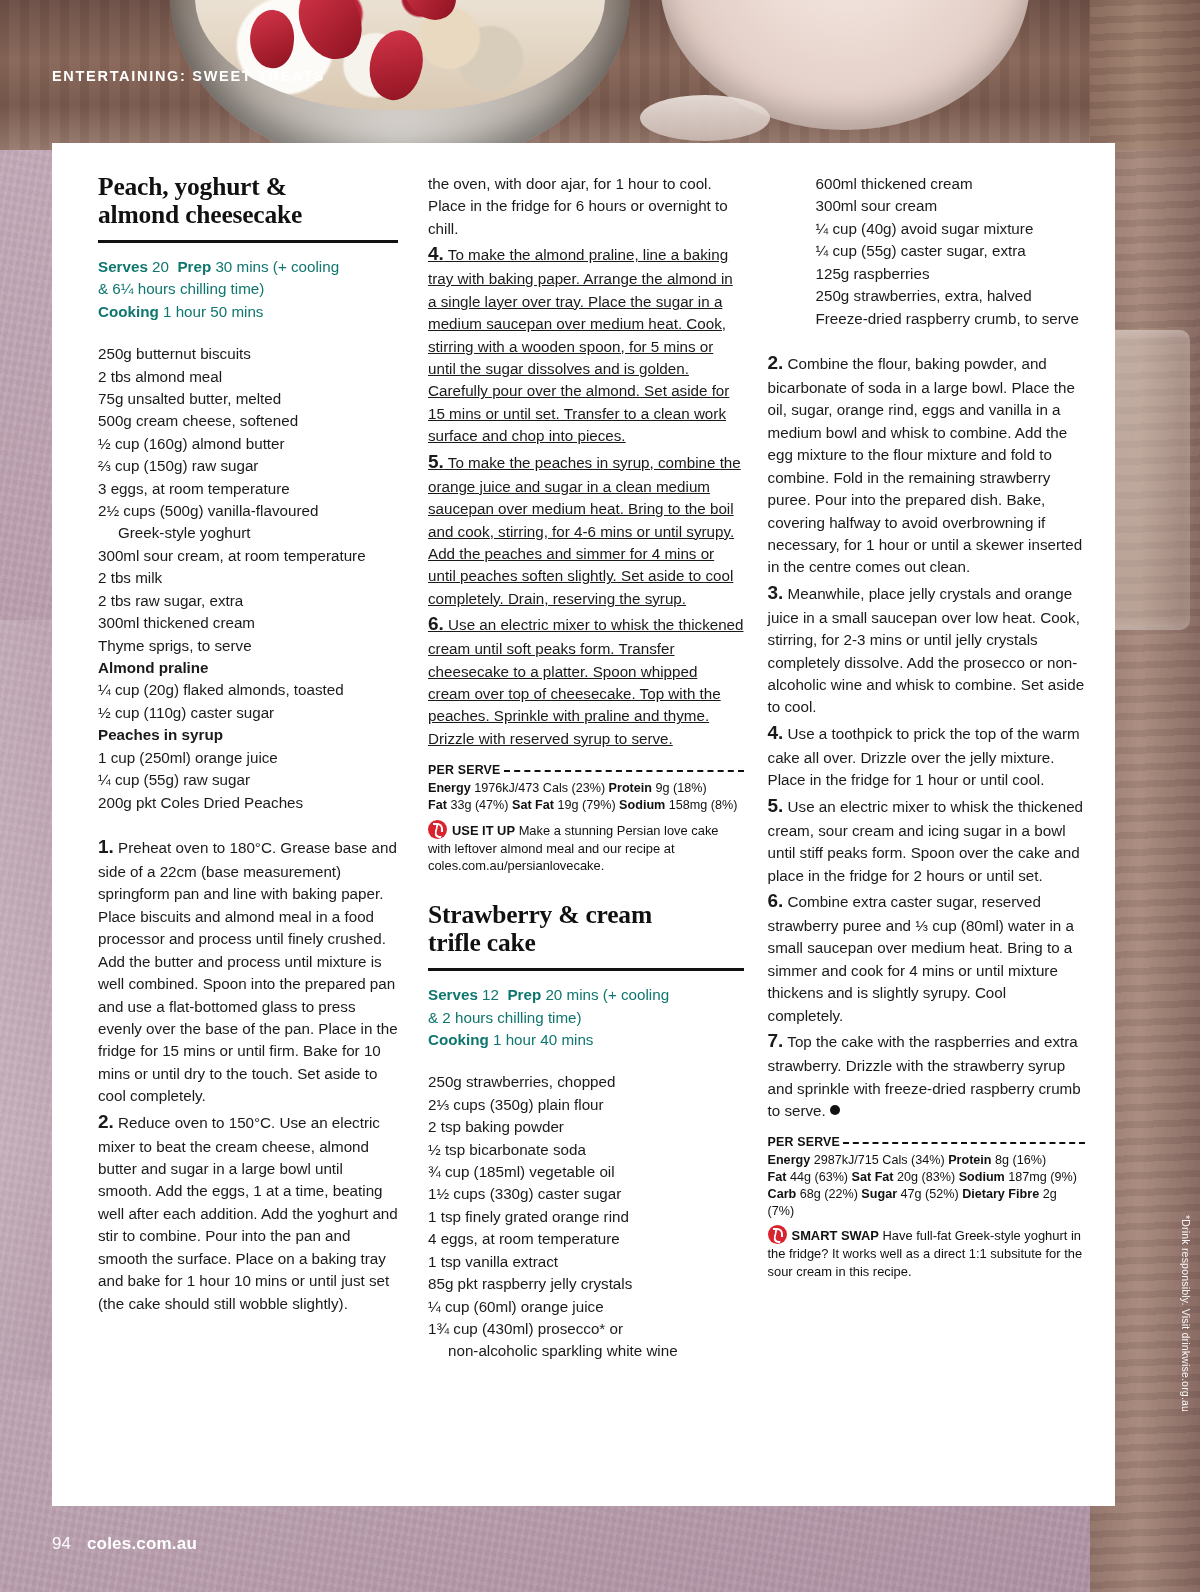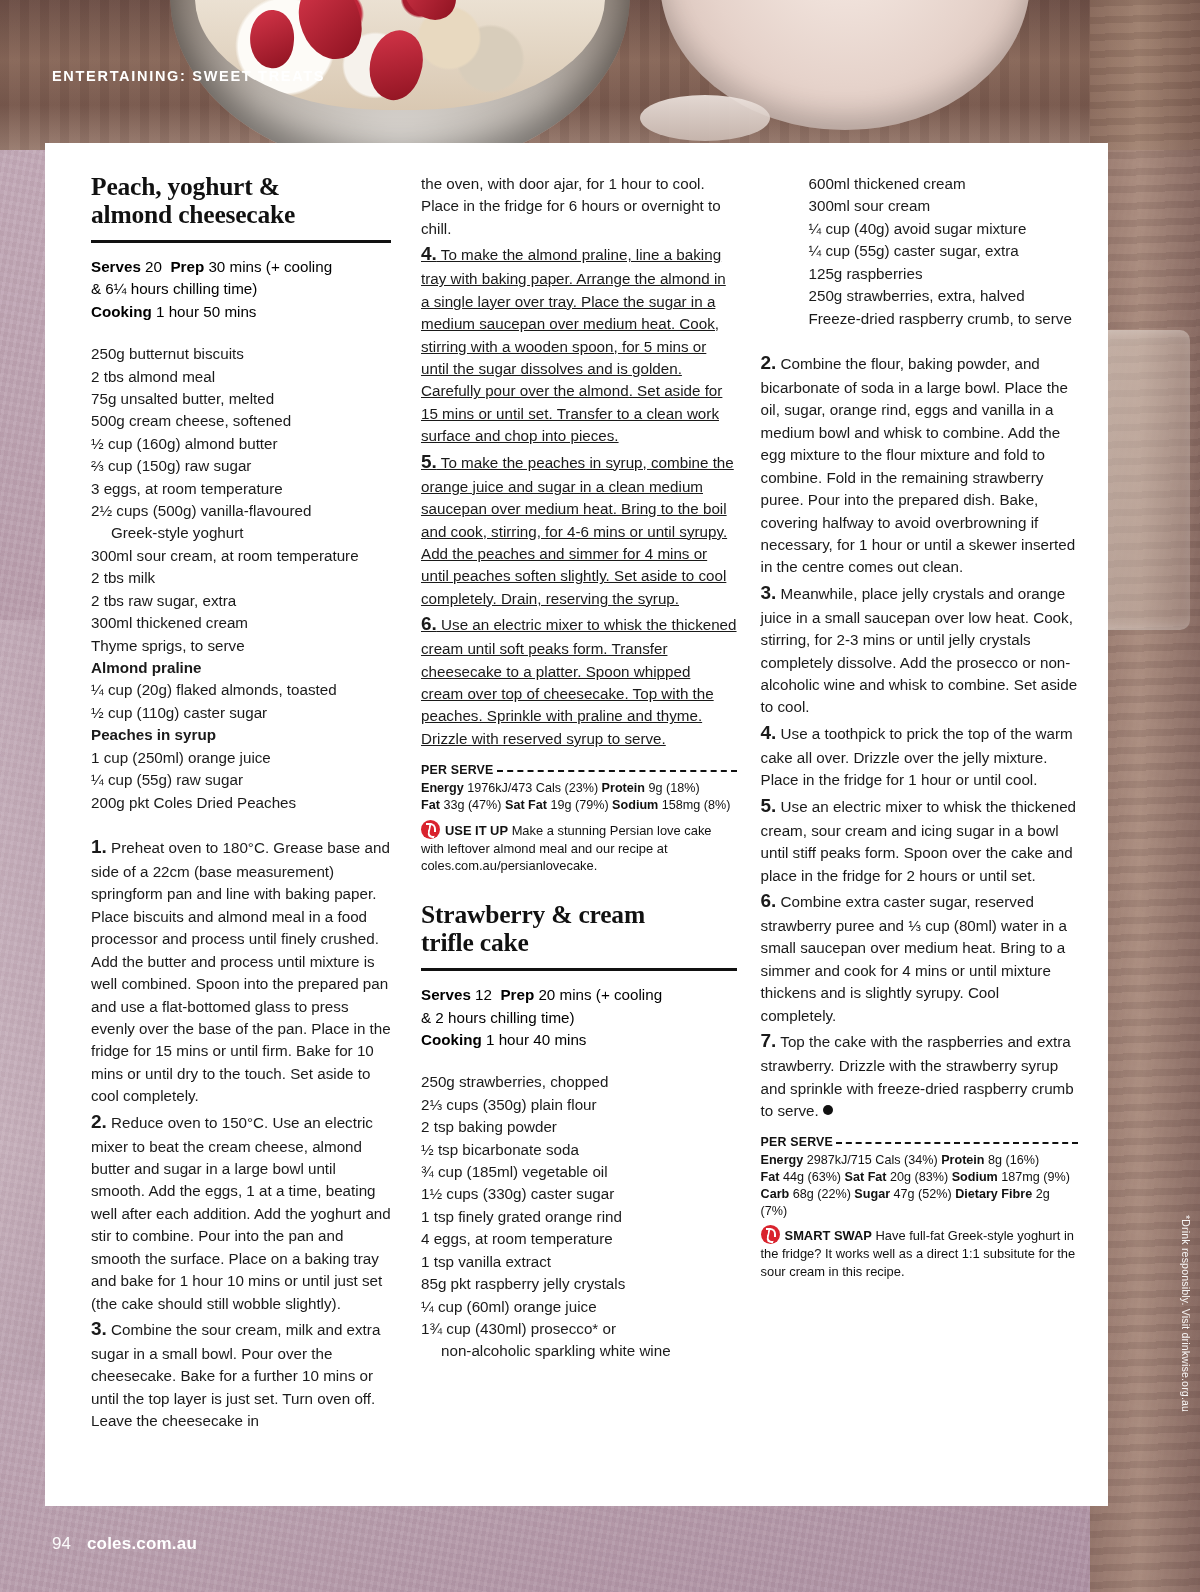--- a/index.html
+++ b/index.html
@@ -93,21 +93,21 @@
     color:#ffffff;
     font-size:14.5px;
     font-weight:bold;
     letter-spacing:1.7px;
     margin-top:16px;
   }
 
   
   .panel {
     position:absolute;
-    left:45px; top:143px;
+    left:52px; top:143px;
     width:1063px; height:1363px;
     background:#ffffff;
     z-index:4;
     display:flex;
     padding:30px 26px 24px 26px;
     gap:0;
   }
   .col {
     width:333px;
     padding:0 14px;
@@ -126,21 +126,21 @@
     color:#111;
     letter-spacing:-.2px;
   }
   .rule {
     border-top:3.5px solid #111;
     margin:12px 0 13px 0;
   }
   .meta {
     font-size:15.2px;
     line-height:1.47;
-    color:#000000;
+    color:#0f766e;
   }
   .meta b { font-weight:bold; }
   .ingredients {
     margin-top:20px;
     font-size:15.2px;
     line-height:1.475;
     color:#1a1a1a;
   }
   .ing { white-space:pre-wrap; }
   .ing.sub { font-weight:bold; }
@@ -308,21 +308,20 @@
         <div class="ing">½ cup (110g) caster sugar</div>
         <div class="ing sub">Peaches in syrup</div>
         <div class="ing">1 cup (250ml) orange juice</div>
         <div class="ing">¼ cup (55g) raw sugar</div>
         <div class="ing">200g pkt Coles Dried Peaches</div>
       </div>
 
     <div class="method">
         <p><span class="stepno">1.</span><span> Preheat oven to 180°C. Grease base and side of a 22cm (base measurement) springform pan and line with baking paper. Place biscuits and almond meal in a food processor and process until finely crushed. Add the butter and process until mixture is well combined. Spoon into the prepared pan and use a flat-bottomed glass to press evenly over the base of the pan. Place in the fridge for 15 mins or until firm. Bake for 10 mins or until dry to the touch. Set aside to cool completely.</span></p>
         <p><span class="stepno">2.</span><span> Reduce oven to 150°C. Use an electric mixer to beat the cream cheese, almond butter and sugar in a large bowl until smooth. Add the eggs, 1 at a time, beating well after each addition. Add the yoghurt and stir to combine. Pour into the pan and smooth the surface. Place on a baking tray and bake for 1 hour 10 mins or until just set (the cake should still wobble slightly).</span></p>
-        <p><span class="stepno">3.</span><span> Combine the sour cream, milk and extra sugar in a small bowl. Pour over the cheesecake. Bake for a further 10 mins or until the top layer is just set. Turn oven off. Leave the cheesecake in</span></p>
       </div>
   </div>
 
   <div class="col c2">
     <div class="cont">the oven, with door ajar, for 1 hour to cool. Place in the fridge for 6 hours or overnight to chill.</div>
 
     <div class="method" style="margin-top:0;text-decoration:underline;">
         <p><span class="stepno">4.</span><span> To make the almond praline, line a baking tray with baking paper. Arrange the almond in a single layer over tray. Place the sugar in a medium saucepan over medium heat. Cook, stirring with a wooden spoon, for 5 mins or until the sugar dissolves and is golden. Carefully pour over the almond. Set aside for 15 mins or until set. Transfer to a clean work surface and chop into pieces.</span></p>
         <p><span class="stepno">5.</span><span> To make the peaches in syrup, combine the orange juice and sugar in a clean medium saucepan over medium heat. Bring to the boil and cook, stirring, for 4-6 mins or until syrupy. Add the peaches and simmer for 4 mins or until peaches soften slightly. Set aside to cool completely. Drain, reserving the syrup.</span></p>
         <p><span class="stepno">6.</span><span> Use an electric mixer to whisk the thickened cream until soft peaks form. Transfer cheesecake to a platter. Spoon whipped cream over top of cheesecake. Top with the peaches. Sprinkle with praline and thyme. Drizzle with reserved syrup to serve.</span></p>

